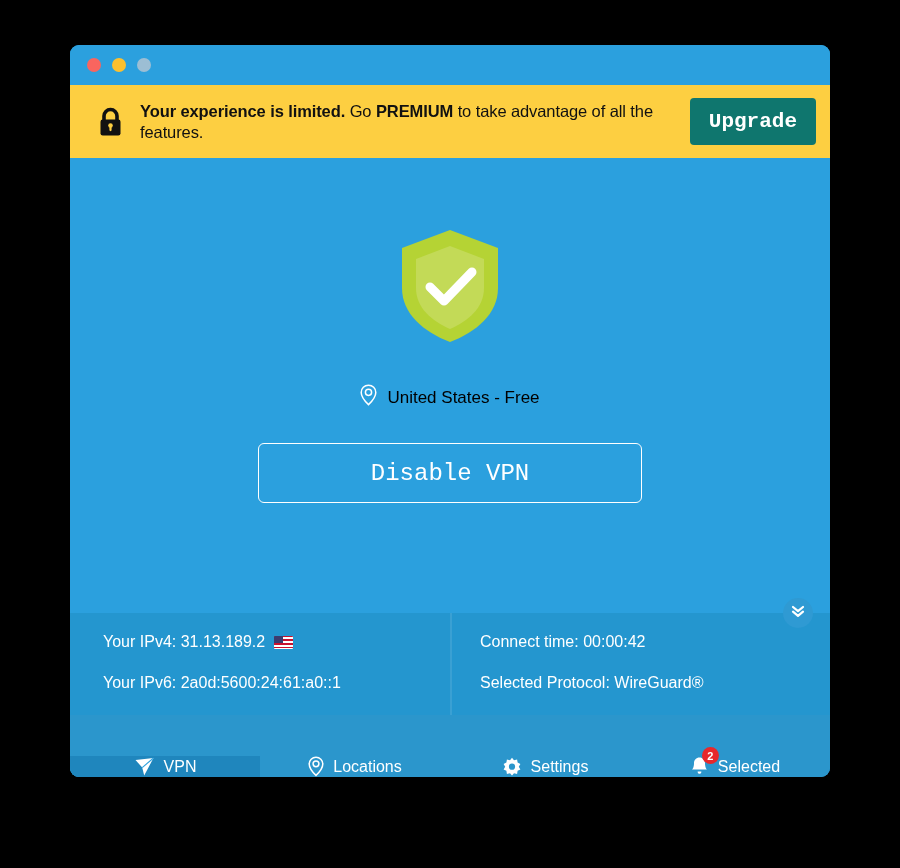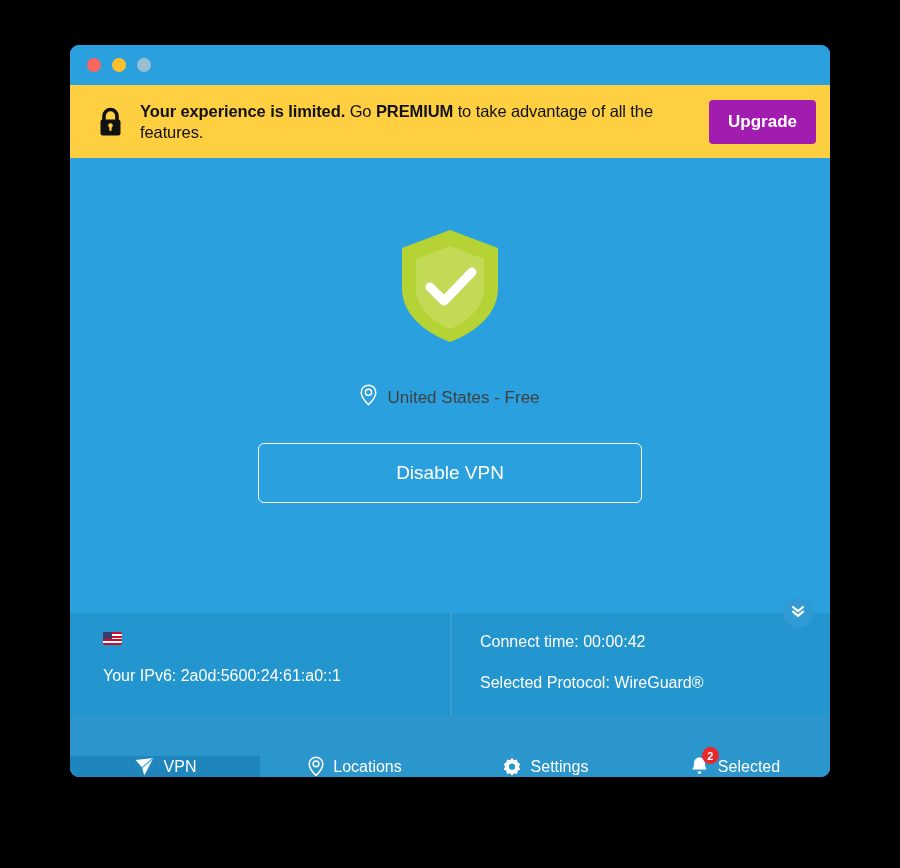--- a/index.html
+++ b/index.html
@@ -65,62 +65,62 @@
     flex: 1 1 auto;
     color: #111111;
     font-size: 16.5px;
     line-height: 21px;
     padding: 0 12px 0 12px;
     letter-spacing: -0.1px;
   }
   .banner-text b { font-weight: bold; }
   .upgrade-btn {
     flex: 0 0 auto;
-    background: #a21caf;
-    color: #ffffff;
-    font-size: 17px;
+    background: #0f766e;
+    color: #ffffff;
+    font-size: 21px;
     font-weight: bold;
     border: none;
     border-radius: 4px;
     padding: 12px 19px;
     cursor: pointer;
-    font-family: Liberation Sans, sans-serif;
+    font-family: Liberation Mono, monospace;
   }
 
   
   .main {
     flex: 1 1 auto;
     background: #2ba0de;
     position: relative;
     display: flex;
     flex-direction: column;
     align-items: center;
     justify-content: flex-start;
   }
   .shield-wrap {
     margin-top: 68px;
   }
   .location-row {
     margin-top: 34px;
     display: flex;
     align-items: center;
     gap: 10px;
-    color: #404040;
+    color: #000000;
     font-size: 17px;
   }
   .disable-btn {
     margin-top: 32px;
     width: 382px;
     height: 58px;
     background: transparent;
     border: 1.6px solid #ffffff;
     border-radius: 6px;
     color: #ffffff;
-    font-size: 19px;
-    font-family: Liberation Sans, sans-serif;
+    font-size: 24px;
+    font-family: Liberation Mono, monospace;
     cursor: pointer;
     display: flex;
     align-items: center;
     justify-content: center;
   }
 
   
   .collapse-btn {
     position: absolute;
     right: 17px;
@@ -297,20 +297,21 @@
         </svg>
       </span>
     </div>
   </div>
 
   <div class="info-panel">
     <div class="info-divider"></div>
 
     <div class="info-col left">
       <div class="info-line">
+        <span>Your IPv4: 31.13.189.2</span>
         <span class="flag">
           <span class="stripe" style="top:0"></span>
           <span class="stripe" style="top:3.7px"></span>
           <span class="stripe" style="top:7.4px"></span>
           <span class="stripe" style="top:11.1px"></span>
           <span class="canton"></span>
         </span>
       </div>
       <div class="info-line">
         <span>Your IPv6: 2a0d:5600:24:61:a0::1</span>

